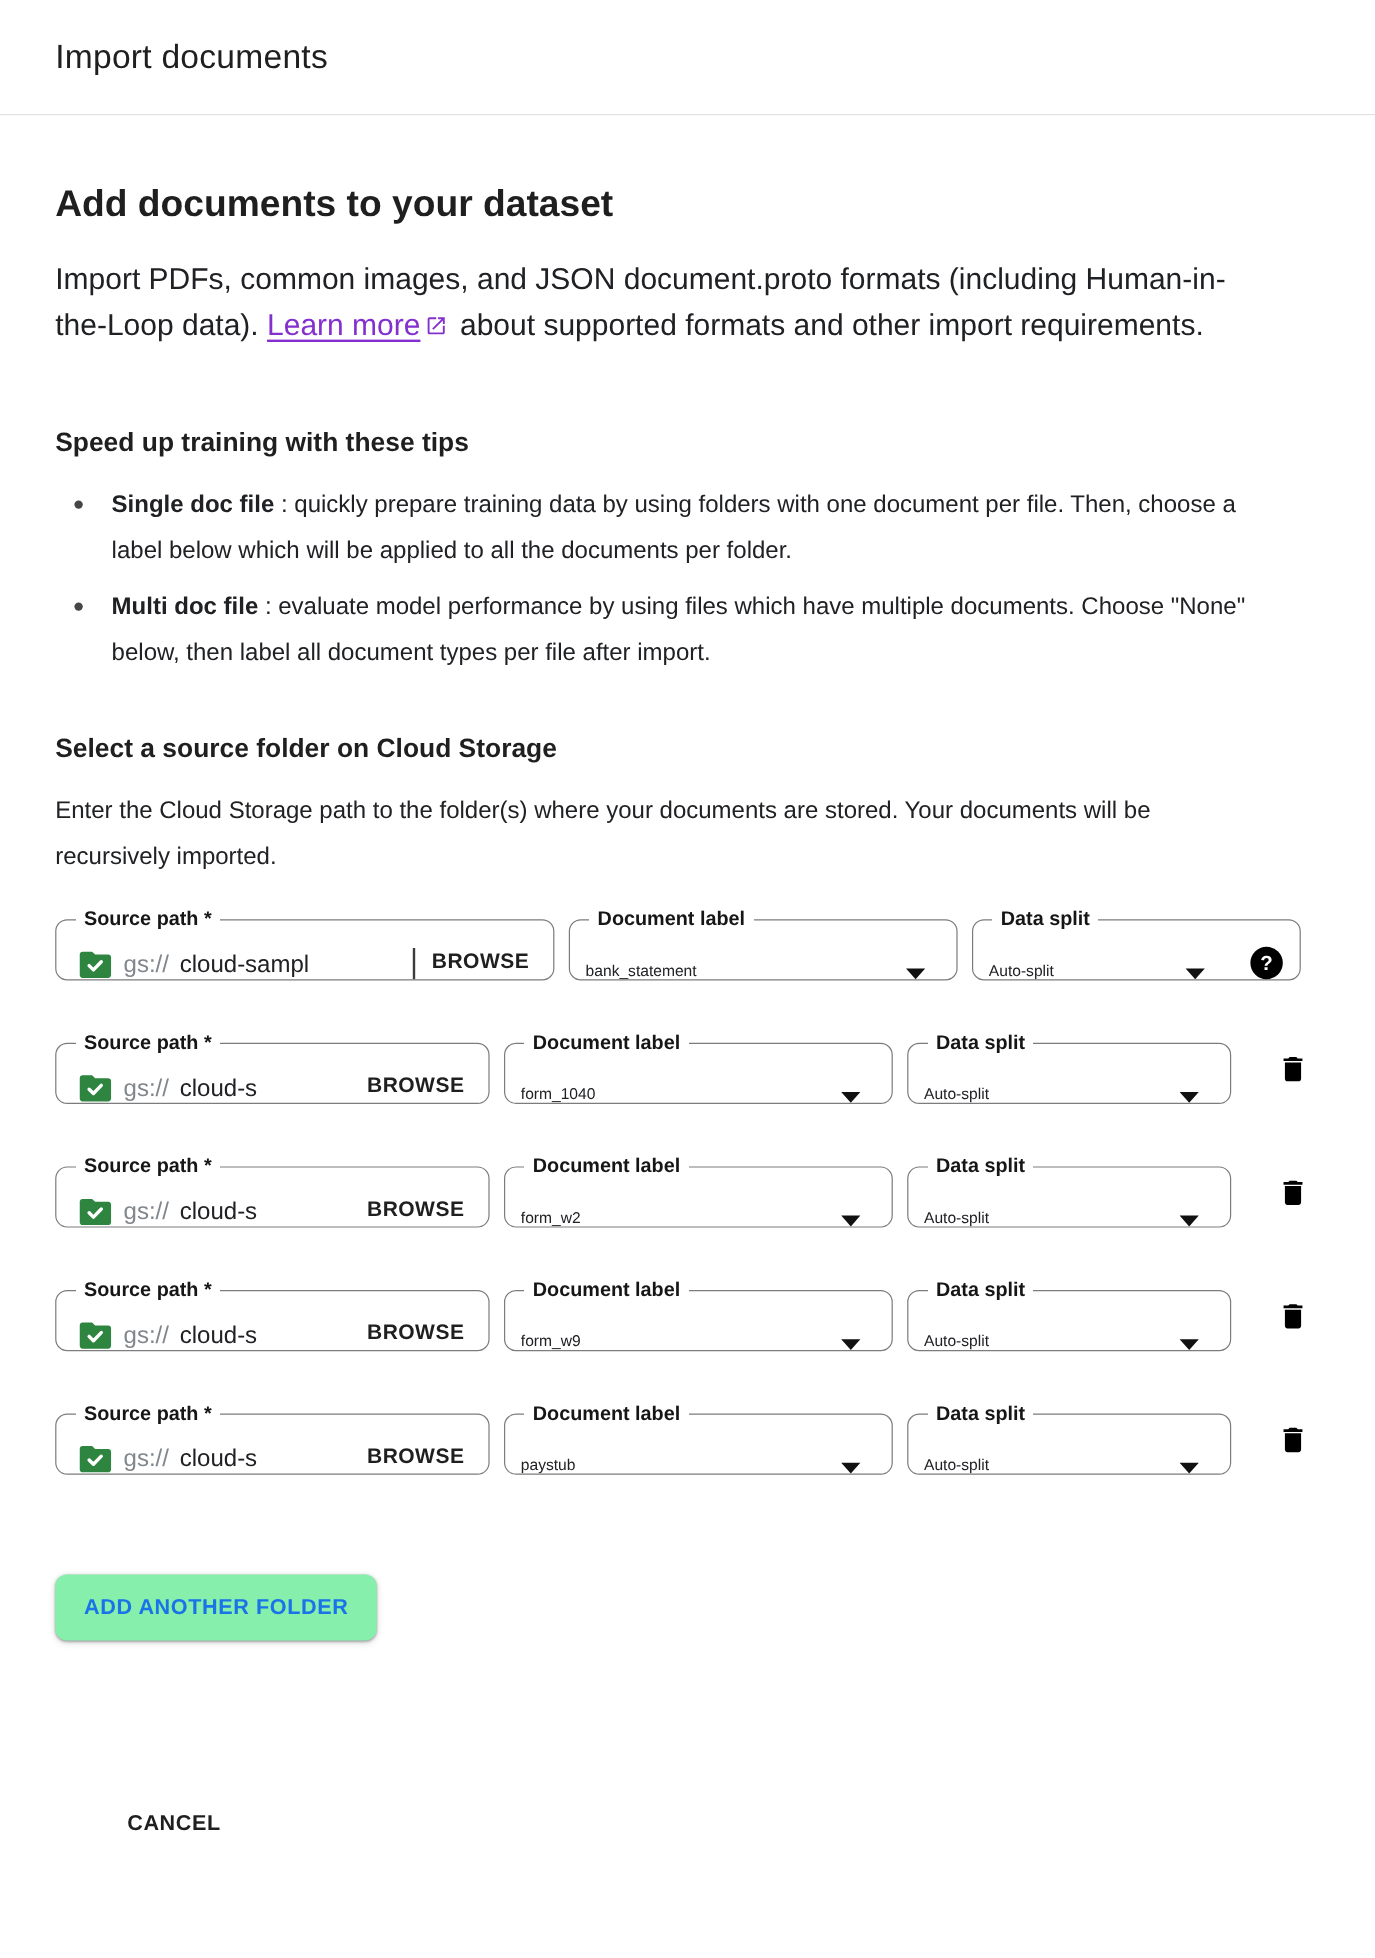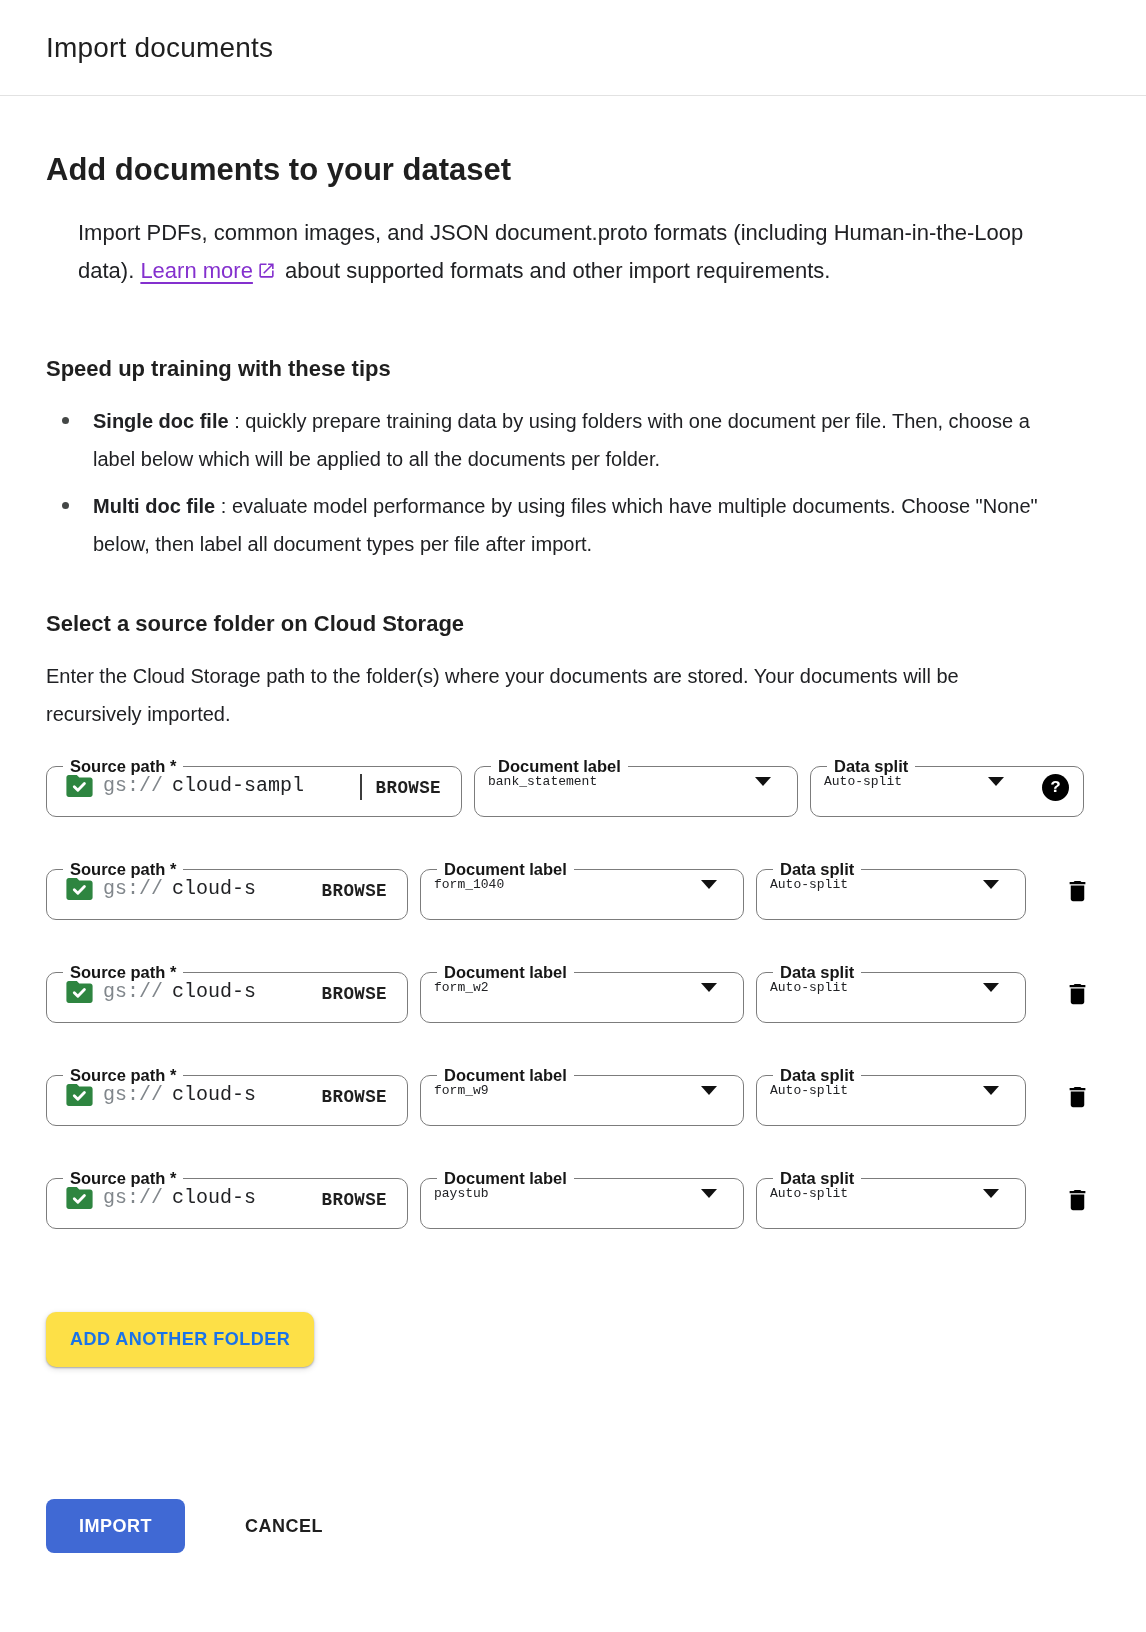--- a/index.html
+++ b/index.html
@@ -12,21 +12,21 @@
   
   .topbar {
     height: 96px; padding: 16px 46px; display: flex; align-items: center;
     border-bottom: 1px solid #e2e2e2; background: #fff;
   }
   .topbar h1 { font-size: 28px; font-weight: 400; color: #1f1f1f; letter-spacing: 0.2px; }
 
   
   .content { padding: 0 46px 40px 46px; }
   .page-title { margin-top: 56px; font-size: 31px; font-weight: 700; color: #1f1f1f; }
-  .intro { margin-top: 26px; font-size: 22px; line-height: 38px; max-width: 990px; color: #202124; margin-left: 32px; }
+  .intro { margin-top: 26px; font-size: 25px; line-height: 38px; max-width: 990px; color: #202124; }
   .link {
     color: #8430ce; text-decoration: underline; text-underline-offset: 4px; cursor: pointer;
   }
   .ext-icon { display: inline-block; vertical-align: -2px; margin: 0 3px 0 4px; }
 
   .section-h { font-size: 22px; font-weight: 700; color: #1f1f1f; }
   .tips-h { margin-top: 64px; }
   .tips-list { margin-top: 20px; list-style: none; max-width: 1010px; }
   .tips-list li {
     position: relative; padding-left: 47px; font-size: 20px; line-height: 38px; margin-bottom: 9px;
@@ -44,21 +44,21 @@
   .rows { margin-top: 26px; }
   .form-row { display: flex; align-items: center; gap: 12px; margin-bottom: 45px; }
   fieldset.field {
     border: 1.7px solid #7c7c7c; border-radius: 10px;
     padding: 0 12px 0 13px; background: #fff; min-inline-size: auto;
   }
   fieldset.field legend {
     font-size: 16.5px; font-weight: 700; color: #161616;
     padding: 0 7px; margin-left: 3px; line-height: 15px; white-space: nowrap;
   }
-  .field-inner { display: flex; align-items: flex-start; height: 42px; font-family: Liberation Mono, monospace; }
+  .field-inner { display: flex; align-items: flex-end; height: 42px; }
 
   .source-field { width: 362px; }
   .doc-field    { width: 324px; }
   .split-field  { width: 270px; }
   .form-row.first .source-field { width: 416px; }
   .form-row.first .split-field  { width: 274px; }
 
   .folder-icon { display: inline-flex; margin: 0 10px 0 6px; flex: none; }
   .gs-prefix { color: #80868b; font-size: 20px; margin-right: 9px; flex: none; }
   .path-value {
@@ -83,21 +83,21 @@
     color: #fff; font-size: 17px; font-weight: 700; display: flex; align-items: center;
     justify-content: center; margin: 0 2px 0 24px; cursor: pointer;
   }
   .trash-btn {
     background: none; border: none; cursor: pointer; padding: 4px;
     margin-left: 22px; display: inline-flex; align-items: center; flex: none;
   }
 
   
   .add-folder-btn {
-    margin-top: 38px; background: #fde047; border: none; cursor: pointer;
+    margin-top: 38px; background: #86efac; border: none; cursor: pointer;
     border-radius: 10px; padding: 17px 24px;
     box-shadow: 0 1px 2px rgba(0,0,0,0.28), 0 2px 6px rgba(0,0,0,0.14);
     font-family: inherit; font-size: 18px; font-weight: 700; letter-spacing: 0.5px;
     color: #1a73e8; display: inline-block;
   }
   .actions { margin-top: 132px; display: flex; align-items: center; }
   .import-btn {
     background: #4069d4; color: #fff; border: none; cursor: pointer;
     border-radius: 8px; width: 139px; height: 54px;
     font-family: inherit; font-size: 18px; font-weight: 700; letter-spacing: 0.5px;
@@ -326,17 +326,16 @@
               <path d="M6 19c0 1.1.9 2 2 2h8c1.1 0 2-.9 2-2V7H6v12zM19 4h-3.5l-1-1h-5l-1 1H5v2h14V4z"></path>
             </svg>
           </span>
         </button>
   </div>
 </div>
 
   <button class="add-folder-btn">ADD ANOTHER FOLDER</button>
 
   <div class="actions">
-    <button class="import-btn">IMPORT</button>
     <button class="cancel-btn">CANCEL</button>
   </div>
 
 </main>
 
 </body></html>

